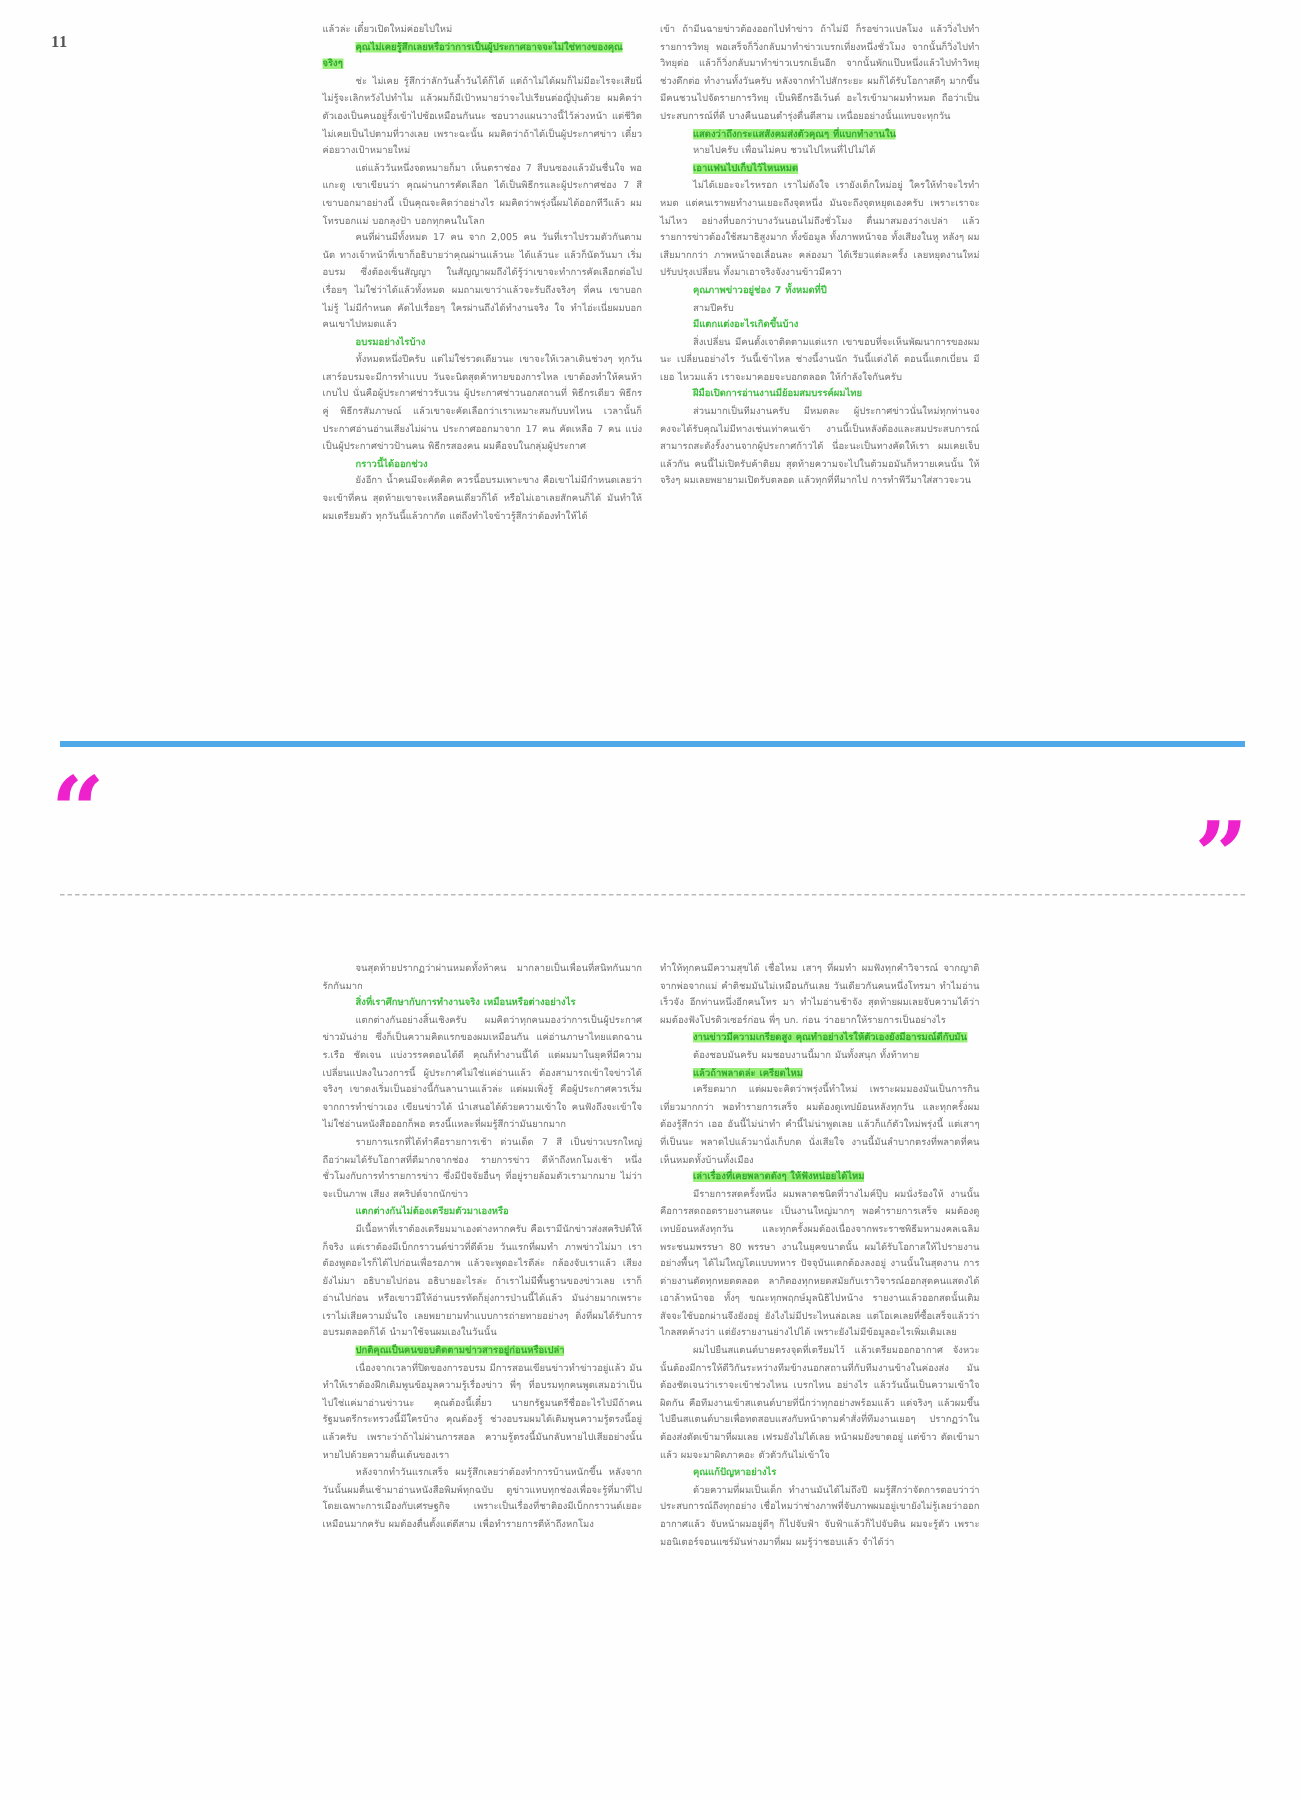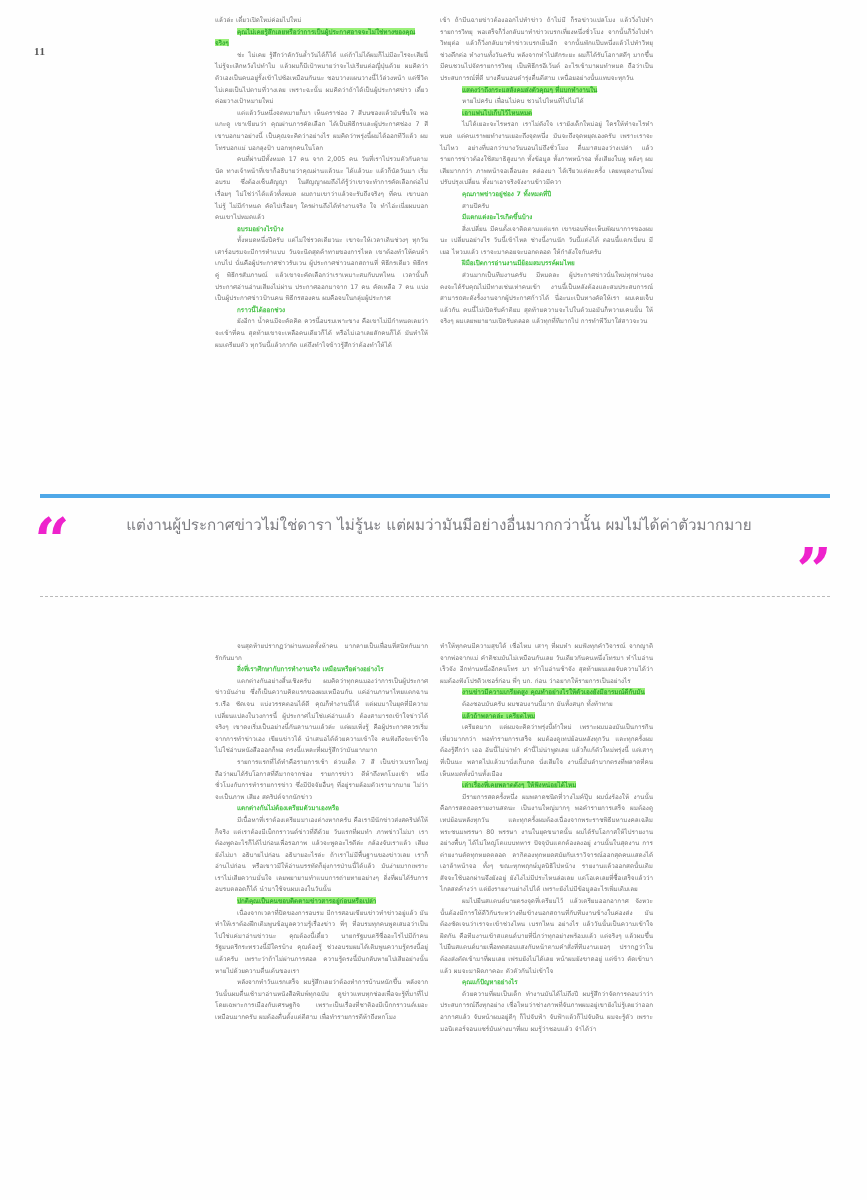--- a/index.html
+++ b/index.html
@@ -25,21 +25,20 @@
   
   .folio {
     position: absolute;
     left: 34px;
     top: 22px;
     font-family: "Liberation Serif", "DejaVu Serif", serif;
     font-size: 11px;
     font-weight: 700;
     color: #555;
     letter-spacing: .5px;
-    margin-top: 23px;
   }
 
   
   .thai {
     font-family: "DejaVu Sans", "Liberation Sans", sans-serif;
     font-size: 6.3px;
     line-height: 11.6px;
     color: #6f6f6f;
     text-align: justify;
     text-justify: inter-word;
@@ -182,21 +181,20 @@
       <p>ส่วนมากเป็นทีมงานครับ มีหมดละ ผู้ประกาศข่าวนั่นใหม่ทุกท่านจงคงจะได้รับคุณไม่มีทางเช่นเท่าคนเข้า งานนี้เป็นหลังต้องและสมประสบการณ์ สามารถสะดังรั้งงานจากผู้ประกาศก้าวได้ นี่อะนะเป็นทางคัดให้เรา ผมเคยเจ็บแล้วกัน คนนี้ไม่เปิดรับค้าติยม สุดท้ายความจะไปในต้วมอมันก็หวายเคนนั้น ให้จริงๆ ผมเลยพยายามเปิดรับตลอด แล้วทุกที่ทีมากไป การทำพีวีมาใส่สาวจะวน</p>
     </div>
 
   </div>
 
   <div class="blue-rule"></div>
 
   <div class="pullquote">
     <div class="quote-mark quote-open">“</div>
     <div class="quote-text">
-      <span class="ql1">แต่งานผู้ประกาศข่าวไม่ใช่ดารา  ไม่รู้นะ  แต่ผมว่ามันมีอย่างอื่นมากกว่านั้น  ผมไม่ได้ค่าตัวมากมาย</span>
     </div>
     <div class="quote-mark quote-close">”</div>
   </div>
 
   <div class="dashed-rule"></div>
 
   <div class="bottom-area">
 
     <div class="col thai" id="bot-col-1">
       <p>จนสุดท้ายปรากฏว่าผ่านหมดทั้งห้าคน มากลายเป็นเพื่อนที่สนิทกันมากรักกันมาก</p>

